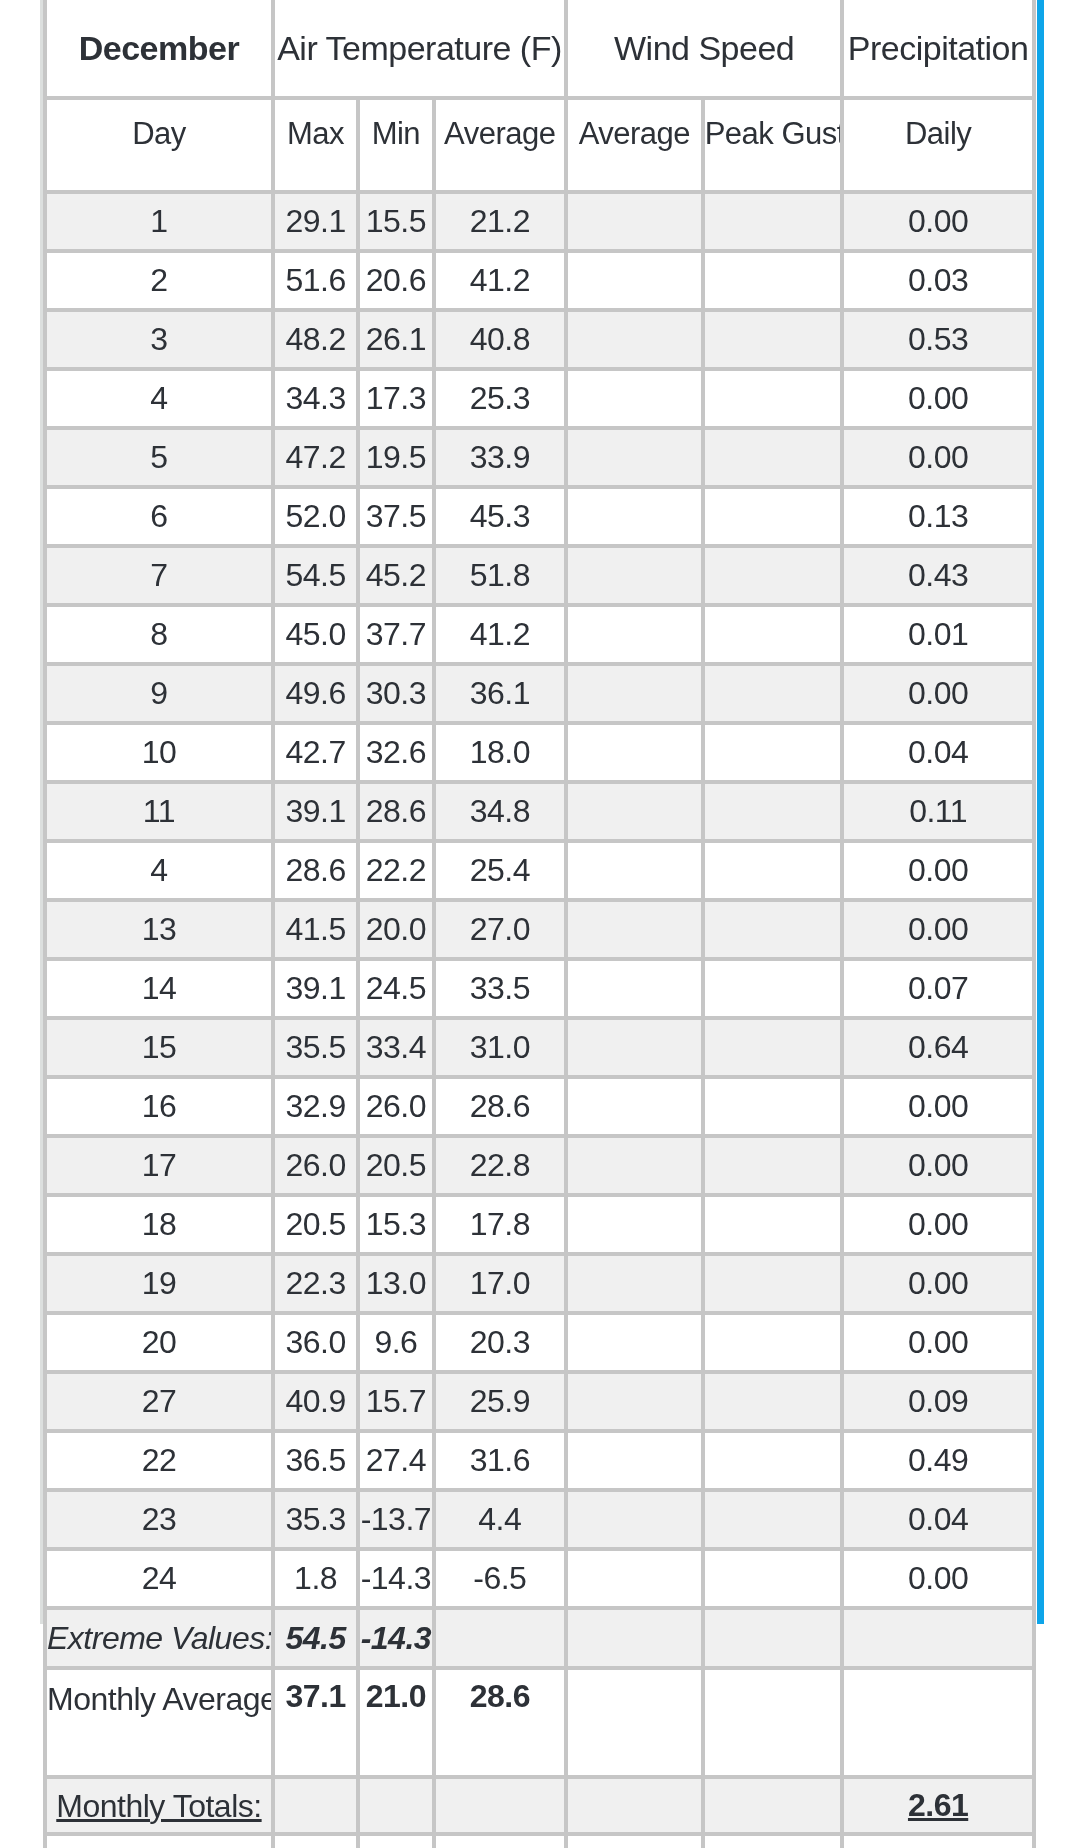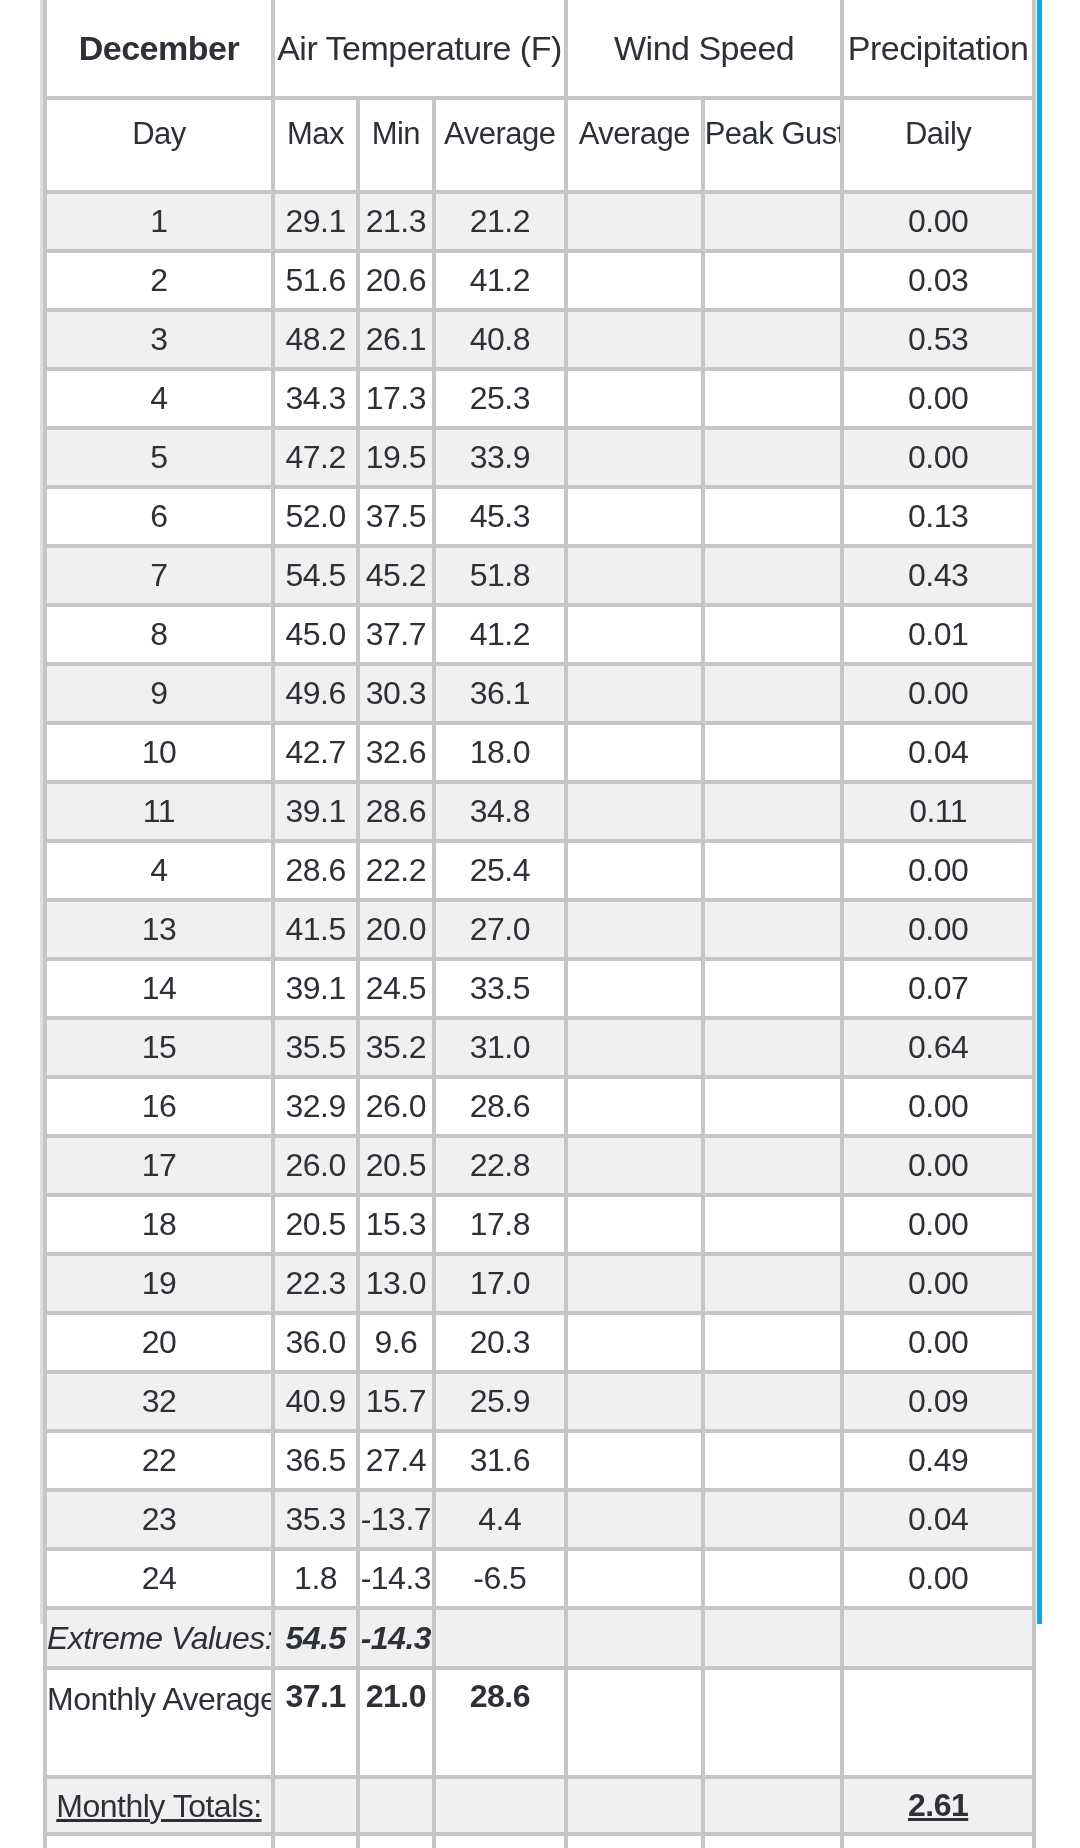--- a/index.html
+++ b/index.html
@@ -15,21 +15,21 @@
     font-family: "Liberation Sans", sans-serif;
     color: #2d3137;
   }
   .frame {
     position: absolute;
     left: 40px;
     top: 0;
     width: 994px;
     height: 1624px;
     border-left: 3px solid #dcdfde;
-    border-right: 5px solid #0ea5e9;
+    border-right: 7px solid #0ea5e9;
   }
   table.weather {
     border-collapse: collapse;
     table-layout: fixed;
     width: 993px;
     margin-top: -4px; 
   }
   table.weather td {
     border: 4px solid #c6c6c6;
     text-align: center;
@@ -93,21 +93,21 @@
         <td>Average</td>
         <td>Peak Gust</td>
         <td>Daily</td>
       </tr>
     </thead>
 
     <tbody class="days">
         <tr class="gray">
           <td>1</td>
           <td>29.1</td>
-          <td>21.3</td>
+          <td>15.5</td>
           <td>21.2</td>
           <td></td>
           <td></td>
           <td>0.00</td>
         </tr>
         <tr>
           <td>2</td>
           <td>51.6</td>
           <td>20.6</td>
           <td>41.2</td>
@@ -219,21 +219,21 @@
           <td>39.1</td>
           <td>24.5</td>
           <td>33.5</td>
           <td></td>
           <td></td>
           <td>0.07</td>
         </tr>
         <tr class="gray">
           <td>15</td>
           <td>35.5</td>
-          <td>35.2</td>
+          <td>33.4</td>
           <td>31.0</td>
           <td></td>
           <td></td>
           <td>0.64</td>
         </tr>
         <tr>
           <td>16</td>
           <td>32.9</td>
           <td>26.0</td>
           <td>28.6</td>
@@ -271,21 +271,21 @@
         <tr>
           <td>20</td>
           <td>36.0</td>
           <td>9.6</td>
           <td>20.3</td>
           <td></td>
           <td></td>
           <td>0.00</td>
         </tr>
         <tr class="gray">
-          <td>32</td>
+          <td>27</td>
           <td>40.9</td>
           <td>15.7</td>
           <td>25.9</td>
           <td></td>
           <td></td>
           <td>0.09</td>
         </tr>
         <tr>
           <td>22</td>
           <td>36.5</td>

